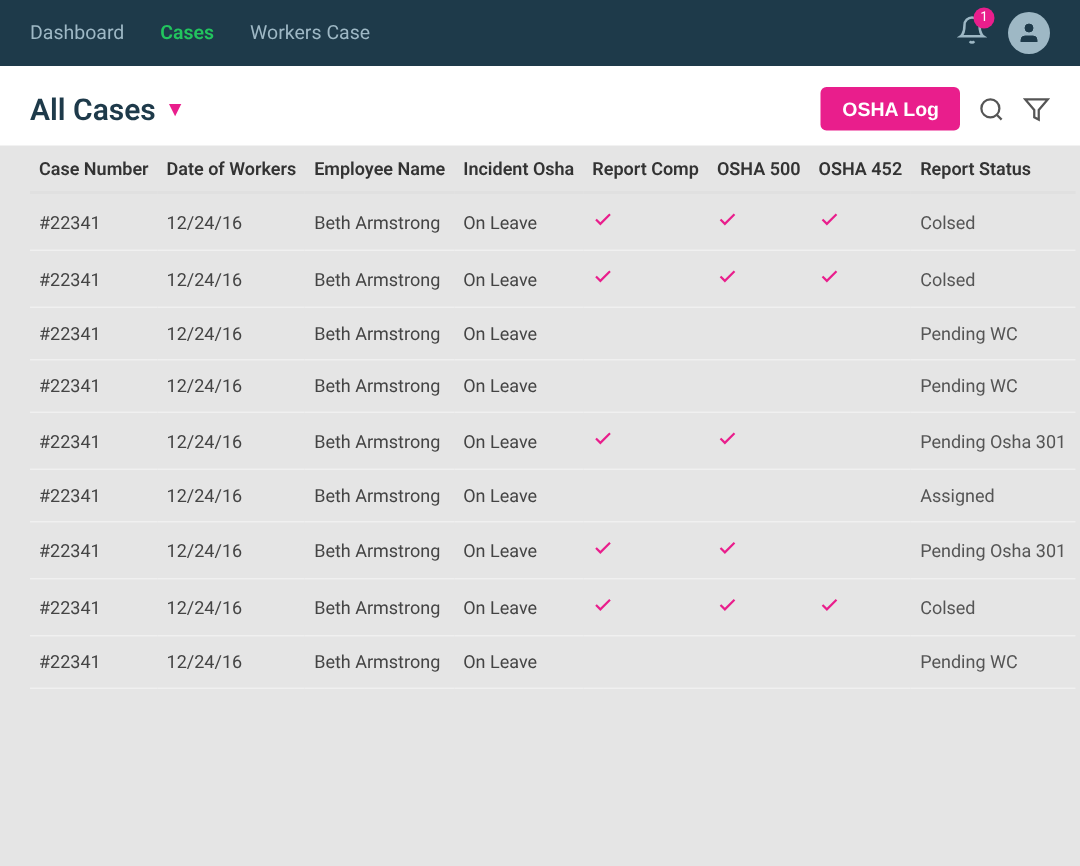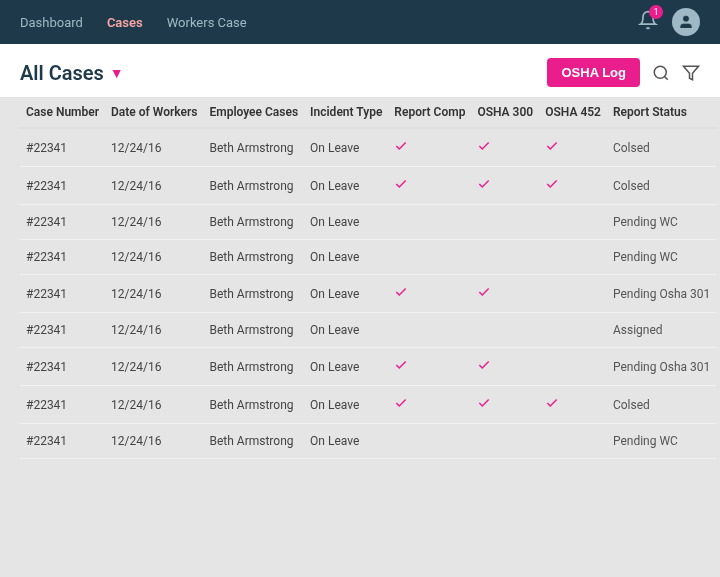--- a/index.html
+++ b/index.html
@@ -28,21 +28,21 @@
       align-items: center;
       gap: 24px;
       text-align: center;
     }
     .nav-item {
       color: #9eb8c5;
       font-size: 13px;
       cursor: pointer;
     }
     .nav-item.active {
-      color: #fca5a5;
+      color: #22c55e;
       font-weight: 600;
     }
     .nav-right {
       display: flex;
       align-items: center;
       gap: 14px;
     }
     .nav-icon {
       color: #9eb8c5;
       font-size: 18px;
@@ -211,24 +211,24 @@
       </button>
     </div>
   </div>
 
   <div class="table-wrap">
     <table>
       <thead>
         <tr>
           <th>Case Number</th>
           <th>Date of Workers</th>
-          <th>Employee Cases</th>
-          <th>Incident Type</th>
+          <th>Employee Name</th>
+          <th>Incident Osha</th>
           <th>Report Comp</th>
-          <th>OSHA 300</th>
+          <th>OSHA 500</th>
           <th>OSHA 452</th>
           <th>Report Status</th>
         </tr>
       </thead>
       <tbody id="table-body">
       <tr>
     <td>#22341</td>
     <td>12/24/16</td>
     <td>Beth Armstrong</td>
     <td>On Leave</td>

